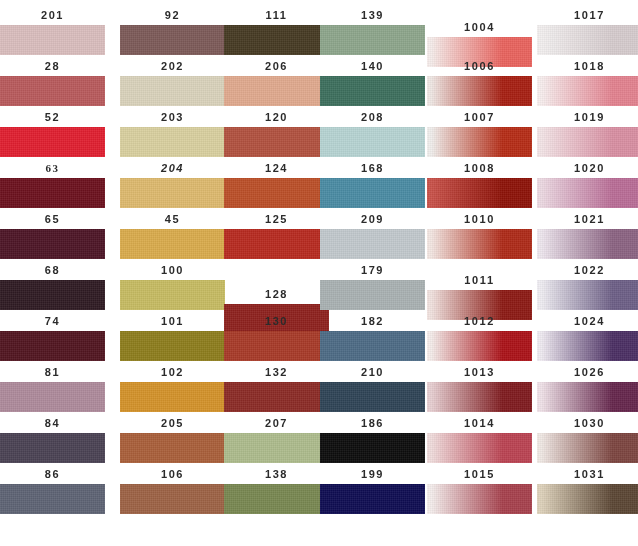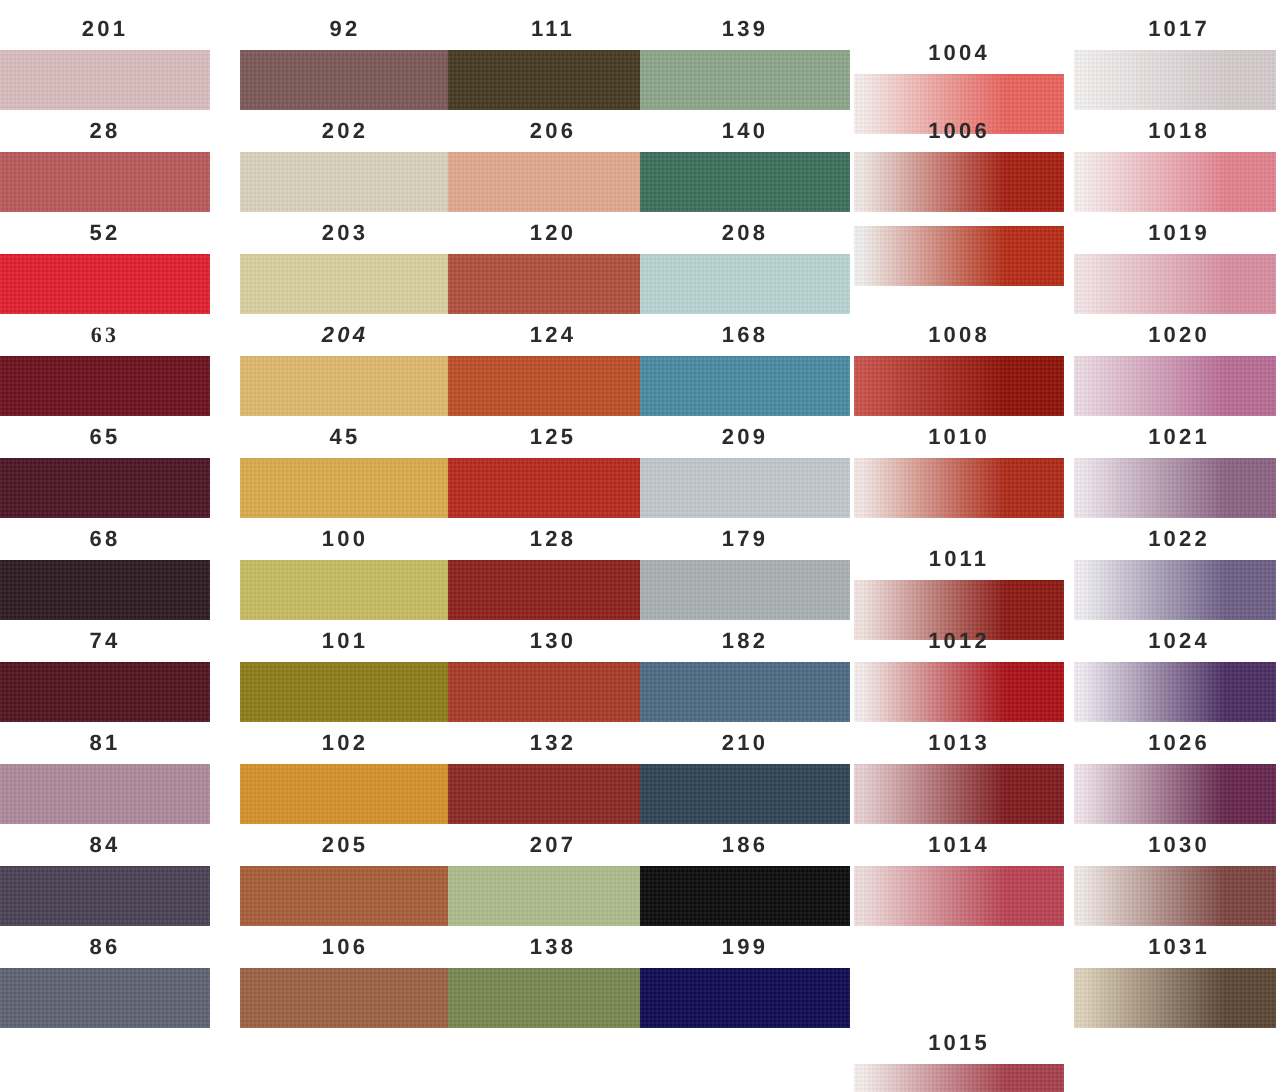--- a/index.html
+++ b/index.html
@@ -119,20 +119,21 @@
     </div>
     <div class="swatch-cell" style="left: 224px; top: 110px; width: 105px;">
       <span class="swatch-label" style="color: rgb(43, 43, 43);">120</span>
       <span class="swatch-chip" style="height: 30px; background: rgb(177, 81, 63);"></span>
     </div>
     <div class="swatch-cell" style="left: 320px; top: 110px; width: 105px;">
       <span class="swatch-label" style="color: rgb(43, 43, 43);">208</span>
       <span class="swatch-chip" style="height: 30px; background: rgb(182, 211, 210);"></span>
     </div>
     <div class="swatch-cell" style="left: 427px; top: 110px; width: 105px;">
+      <span class="swatch-label" style="color: rgb(43, 43, 43);">1007</span>
       <span class="swatch-chip" style="height: 30px; background: linear-gradient(to right, rgb(240, 238, 236) 0%, rgb(240, 238, 236) 4%, rgb(181, 44, 22) 72%, rgb(181, 44, 22) 100%);"></span>
     </div>
     <div class="swatch-cell" style="left: 537px; top: 110px; width: 105px;">
       <span class="swatch-label" style="color: rgb(43, 43, 43);">1019</span>
       <span class="swatch-chip" style="height: 30px; background: linear-gradient(to right, rgb(243, 228, 230) 0%, rgb(243, 228, 230) 4%, rgb(216, 143, 162) 72%, rgb(216, 143, 162) 100%);"></span>
     </div>
     <div class="swatch-cell" style="left: 0px; top: 161px; width: 105px;">
       <span class="swatch-label" style="color: rgb(43, 43, 43); font-family: Liberation Serif, serif;">63</span>
       <span class="swatch-chip" style="height: 30px; background: rgb(108, 17, 30);"></span>
     </div>
@@ -182,21 +183,21 @@
     </div>
     <div class="swatch-cell" style="left: 0px; top: 263px; width: 105px;">
       <span class="swatch-label" style="color: rgb(43, 43, 43);">68</span>
       <span class="swatch-chip" style="height: 30px; background: rgb(47, 27, 35);"></span>
     </div>
     <div class="swatch-cell" style="left: 120px; top: 263px; width: 105px;">
       <span class="swatch-label" style="color: rgb(43, 43, 43);">100</span>
       <span class="swatch-chip" style="height: 30px; background: rgb(198, 187, 98);"></span>
     </div>
     <div class="swatch-cell" style="left: 224px; top: 263px; width: 105px;">
-      <span class="swatch-label" style="color: rgb(43, 43, 43);">128</span>
+      <span class="swatch-label" style="color: rgb(43, 43, 43); margin-top: 24px;">128</span>
       <span class="swatch-chip" style="height: 30px; background: rgb(142, 33, 30);"></span>
     </div>
     <div class="swatch-cell" style="left: 320px; top: 263px; width: 105px;">
       <span class="swatch-label" style="color: rgb(43, 43, 43);">179</span>
       <span class="swatch-chip" style="height: 30px; background: rgb(169, 177, 178);"></span>
     </div>
     <div class="swatch-cell" style="left: 427px; top: 273px; width: 105px;">
       <span class="swatch-label" style="color: rgb(43, 43, 43);">1011</span>
       <span class="swatch-chip" style="height: 30px; background: linear-gradient(to right, rgb(241, 226, 223) 0%, rgb(241, 226, 223) 4%, rgb(140, 26, 20) 72%, rgb(140, 26, 20) 100%);"></span>
     </div>
@@ -286,20 +287,20 @@
     </div>
     <div class="swatch-cell" style="left: 224px; top: 467px; width: 105px;">
       <span class="swatch-label" style="color: rgb(43, 43, 43);">138</span>
       <span class="swatch-chip" style="height: 30px; background: rgb(120, 135, 81);"></span>
     </div>
     <div class="swatch-cell" style="left: 320px; top: 467px; width: 105px;">
       <span class="swatch-label" style="color: rgb(43, 43, 43);">199</span>
       <span class="swatch-chip" style="height: 30px; background: rgb(15, 13, 82);"></span>
     </div>
     <div class="swatch-cell" style="left: 427px; top: 467px; width: 105px;">
-      <span class="swatch-label" style="color: rgb(43, 43, 43); margin-top: 48px;">1015</span>
+      <span class="swatch-label" style="color: rgb(43, 43, 43);">1015</span>
       <span class="swatch-chip" style="height: 30px; background: linear-gradient(to right, rgb(244, 237, 236) 0%, rgb(244, 237, 236) 4%, rgb(166, 65, 77) 72%, rgb(166, 65, 77) 100%);"></span>
     </div>
     <div class="swatch-cell" style="left: 537px; top: 467px; width: 105px;">
       <span class="swatch-label" style="color: rgb(43, 43, 43);">1031</span>
       <span class="swatch-chip" style="height: 30px; background: linear-gradient(to right, rgb(222, 210, 187) 0%, rgb(222, 210, 187) 4%, rgb(91, 70, 52) 72%, rgb(91, 70, 52) 100%);"></span>
     </div>
   </div>
 
 </body></html>

